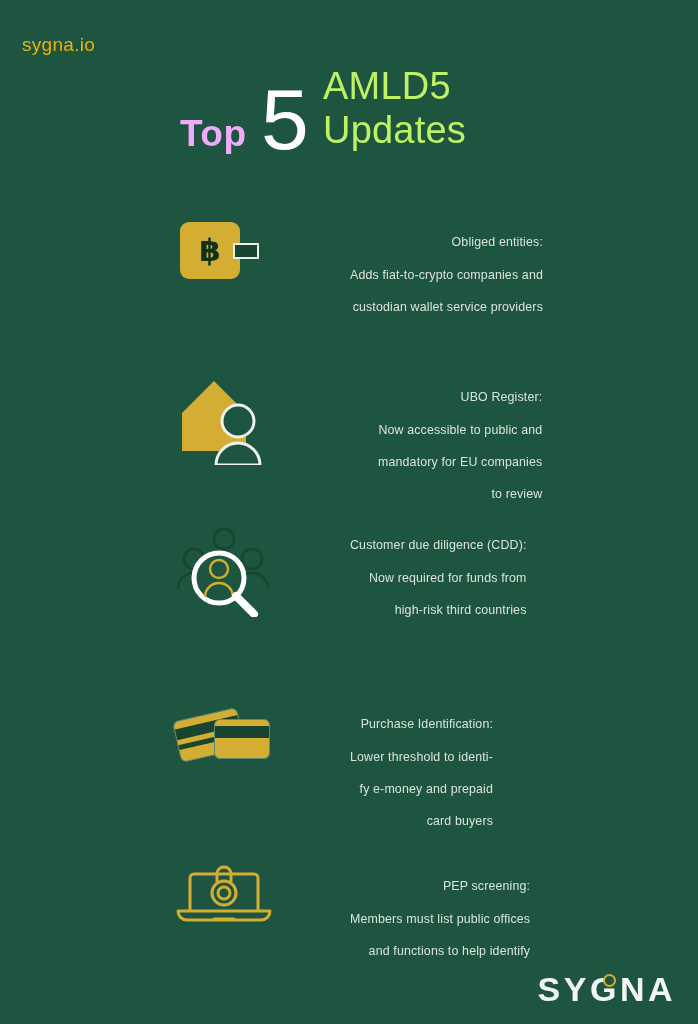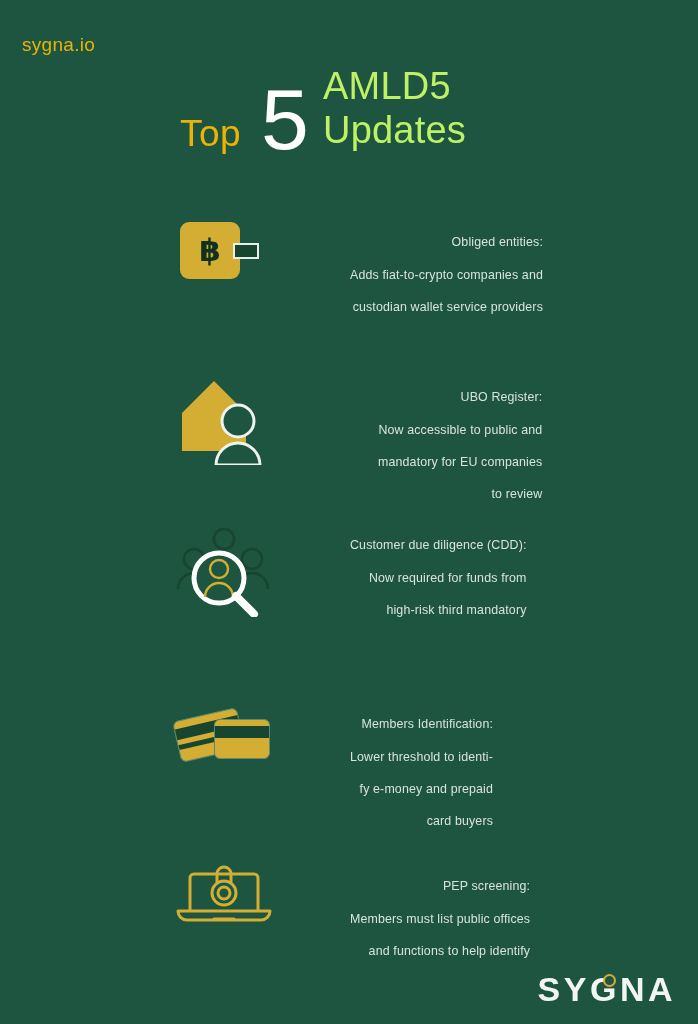--- a/index.html
+++ b/index.html
@@ -41,22 +41,22 @@
     left: 175px;
     top: 58px;
     width: 330px;
     height: 100px;
   }
   .hl-top {
     position: absolute;
     left: 5px;
     bottom: 6px;
     font-size: 37px;
-    color: #eab308;
-    font-weight: 400;
+    color: #f0abfc;
+    font-weight: 700;
     letter-spacing: 0.5px;
     line-height: 1;
   }
   .hl-five {
     position: absolute;
     left: 86px;
     bottom: -4px;
     font-size: 86px;
     color: #ffffff;
     font-weight: 300;
@@ -283,38 +283,38 @@
             <circle cx="45" cy="48" r="9"></circle>
             <path d="M31 76 a14 14 0 0 1 28 0"></path>
           </g>
           <line x1="62" y1="75" x2="80" y2="93" stroke="#ffffff" stroke-width="8" stroke-linecap="round"></line>
         </g>
       </svg>
     </div>
     <div class="text-cell">
       <span class="t-line">Customer due diligence (CDD):</span>
       <span class="t-line">Now required for funds from</span>
-      <span class="t-line">high-risk third mandatory</span>
+      <span class="t-line">high-risk third countries</span>
     </div>
   </div>
 
   <div class="row" id="row-4">
     <div class="icon-cell">
       <div class="ic-cards">
         <div class="card-back">
           <div class="stripe"></div>
           <div class="stripe2"></div>
         </div>
         <div class="card-front">
           <div class="stripe"></div>
         </div>
       </div>
     </div>
     <div class="text-cell">
-      <span class="t-line">Members Identification:</span>
+      <span class="t-line">Purchase Identification:</span>
       <span class="t-line">Lower threshold to identi-</span>
       <span class="t-line">fy e-money and prepaid</span>
       <span class="t-line">card buyers</span>
     </div>
   </div>
 
   <div class="row" id="row-5">
     <div class="icon-cell">
       <svg class="ic-laptop" viewBox="0 0 100 62">
         <g stroke="#d3ae33" stroke-width="3" fill="none" stroke-linejoin="round" stroke-linecap="round">

